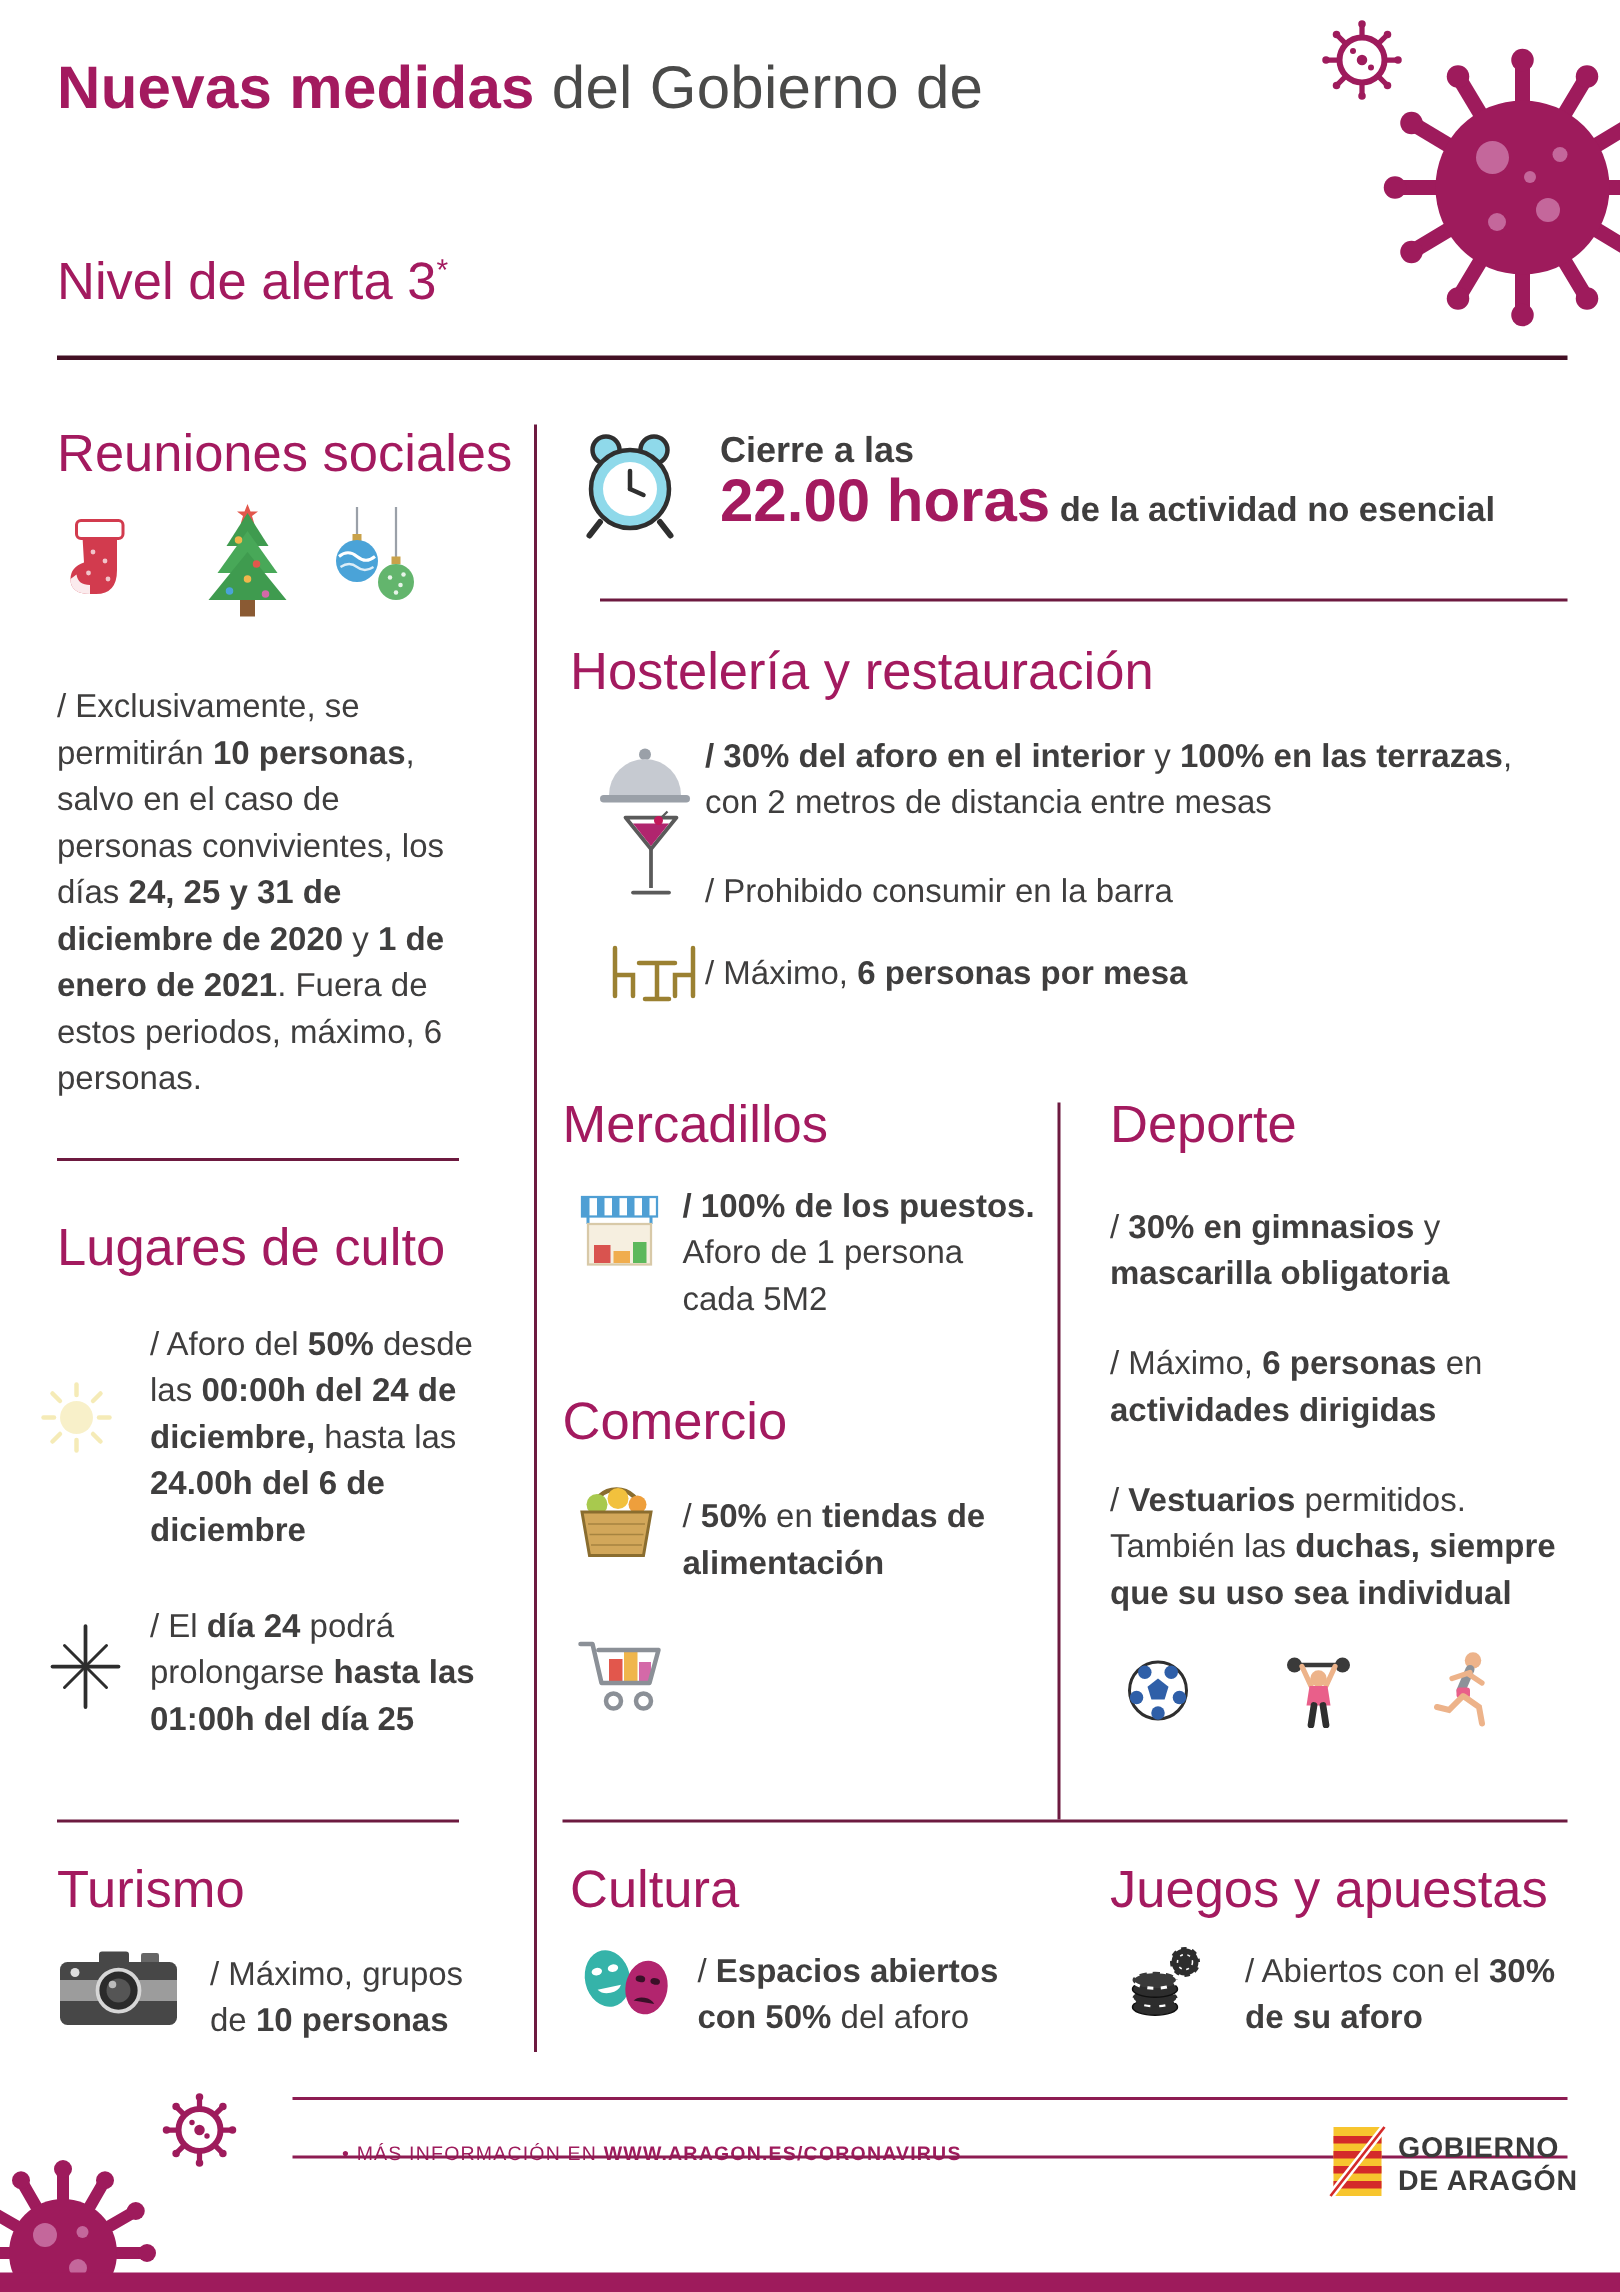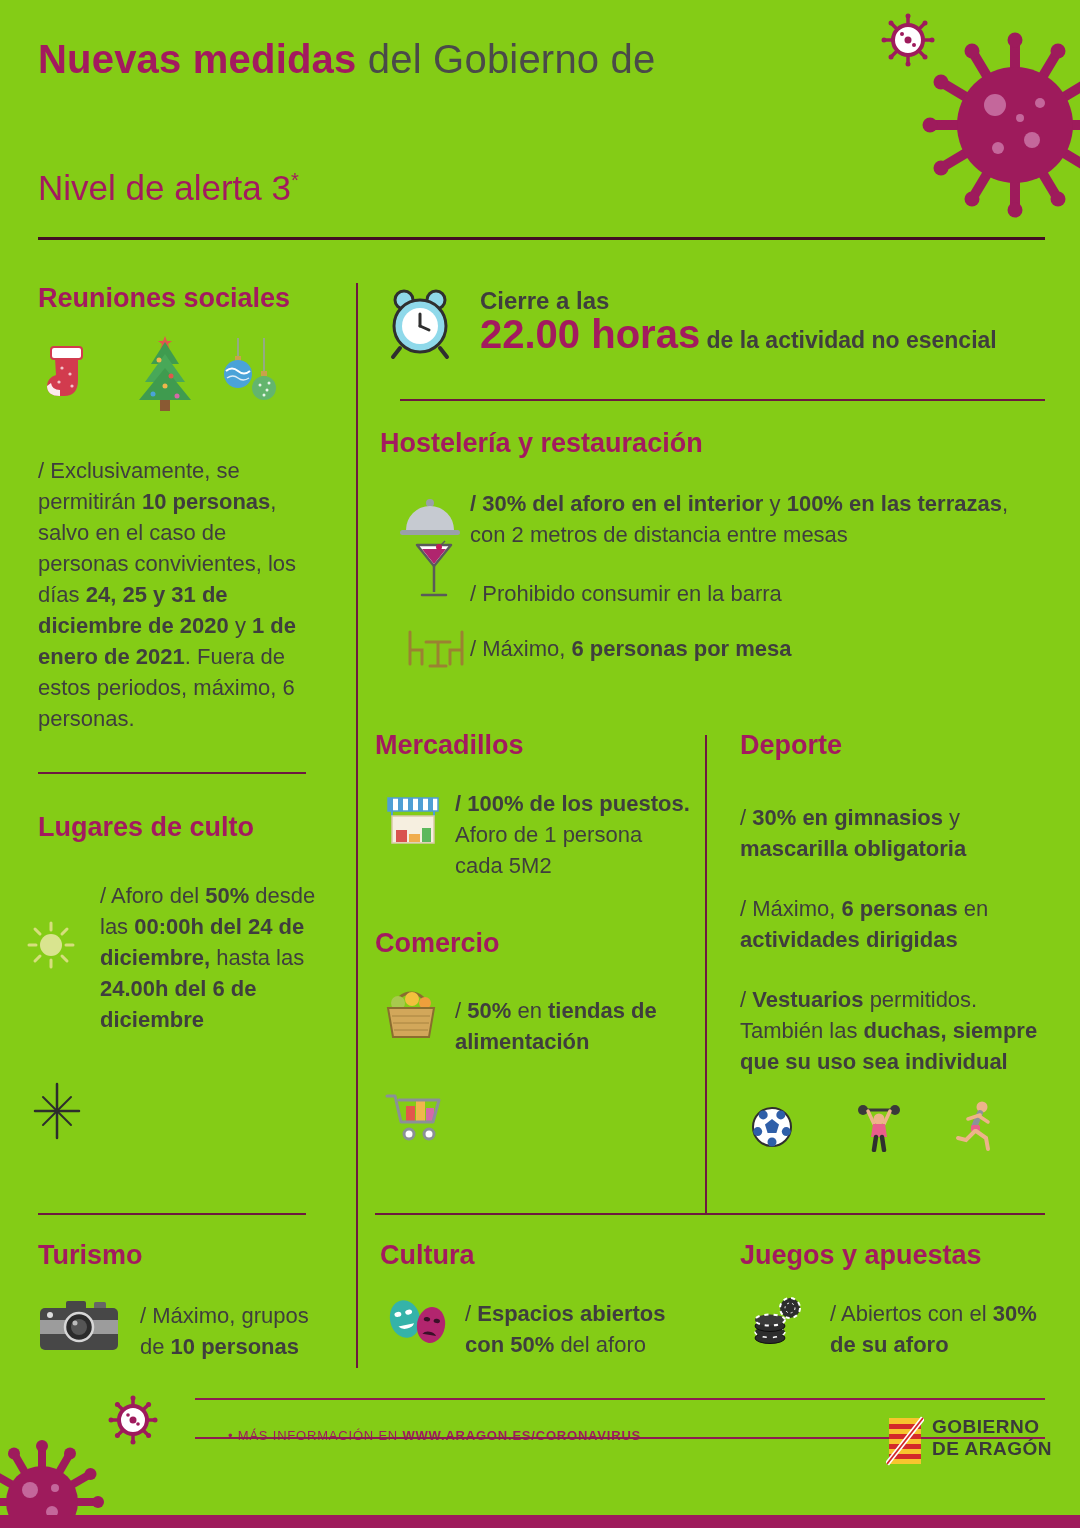--- a/index.html
+++ b/index.html
@@ -1,31 +1,31 @@
 <!DOCTYPE html>
 <html><head>
 <meta charset="utf-8">
 <style>
   html,body{margin:0;padding:0;background:#e9e9e9;}
-  .page{position:relative;width:1080px;height:1528px;margin:0 auto;background:#84cc16;overflow:hidden;
+  .page{position:relative;width:1080px;height:1528px;margin:0 auto;background:#ffffff;overflow:hidden;
         font-family:"Liberation Sans", sans-serif;color:#3f3e3e;}
   .abs{position:absolute;}
   .acc{color:#a31a5f;}
   .b{font-weight:bold;}
   b{font-weight:bold;}
   .title{font-size:40px;line-height:50px;letter-spacing:.2px;}
   .title .gray{color:#4a4a49;}
   .alert-row{display:flex;align-items:baseline;flex-direction:column;}
   .alert-label{font-size:35px;color:#a31a5f;}
   .alert-label sup{font-size:20px;}
   .order{font-size:18px;font-style:italic;font-weight:bold;color:#3f3e3e;margin-left:30px;}
   .rule{background:#431024;height:3px;}
   .divider{background:#6d1a40;height:2px;}
   .vdivider{background:#6d1a40;width:2px;}
-  .h{font-size:27px;font-weight:bold;color:#a31a5f;}
+  .h{font-size:35px;font-weight:normal;color:#a31a5f;}
   .body{font-size:22px;line-height:31px;color:#3f3e3e;}
   .cierre-lead{font-size:24px;font-weight:bold;color:#3f3e3e;}
   .cierre-time{font-size:40px;font-weight:bold;color:#a31a5f;}
   .cierre-tail{font-size:23px;font-weight:bold;color:#3f3e3e;}
   .footer-line{background:#8d1c52;height:2px;}
   .footer-info{font-size:13px;letter-spacing:.8px;color:#9e1b5c;}
   .footer-info b{font-weight:bold;}
   .logo-text{font-size:19px;line-height:22px;font-weight:bold;color:#3a3a3a;letter-spacing:.5px;}
   .bottombar{position:absolute;left:0;bottom:0;width:1080px;height:13px;background:#9e1b5c;}
 </style>
@@ -175,20 +175,21 @@
   <div class="abs body" style="left:100px;top:880px;width:238px"><span>/ Aforo del </span><b>50%</b><span>  desde las </span><b>00:00h del 24 de diciembre,</b><span> hasta las </span><b>24.00h del 6 de diciembre</b></div>
 
   <svg class="abs" style="left:28px;top:1082px" width="58" height="58" viewBox="0 0 58 58">
     <g stroke="#2d2d2d" stroke-linecap="round">
       <line x1="29" y1="2" x2="29" y2="56" stroke-width="2.5"></line>
       <line x1="7" y1="29" x2="51" y2="29" stroke-width="2.5"></line>
       <line x1="15" y1="15" x2="43" y2="43" stroke-width="2"></line>
       <line x1="15" y1="43" x2="43" y2="15" stroke-width="2"></line>
     </g>
   </svg>
+  <div class="abs body" style="left:100px;top:1068px;width:235px"><span>/ El </span><b>día 24</b><span> podrá prolongarse </span><b>hasta las 01:00h del día 25</b></div>
 
   <div class="abs divider" style="left:38px;top:1213px;width:268px"></div>
 
   <div class="abs h" style="left:38px;top:1240px">Turismo</div>
 
   <svg class="abs" style="left:38px;top:1296px" width="82" height="56" viewBox="0 0 82 56">
     <rect x="28" y="5" width="20" height="9" rx="2" fill="#474747"></rect>
     <rect x="56" y="6" width="12" height="7" rx="1.5" fill="#666666"></rect>
     <rect x="2" y="12" width="78" height="42" rx="5" fill="#474747"></rect>
     <rect x="2" y="24" width="78" height="14" fill="#9c9c9c"></rect>
@@ -355,21 +356,21 @@
     <ellipse cx="22" cy="38" rx="15" ry="5.5" fill="#2d2d2d" stroke="#ffffff" stroke-width="1.5" stroke-dasharray="4 6"></ellipse>
     <ellipse cx="22" cy="32" rx="15" ry="5.5" fill="#2d2d2d" stroke="#0f0f0f" stroke-width="1"></ellipse>
     <ellipse cx="22" cy="26" rx="15" ry="5.5" fill="#3a3a3a" stroke="#ffffff" stroke-width="2" stroke-dasharray="4 5"></ellipse>
   </svg>
   <div class="abs body" style="left:830px;top:1298px;width:215px"><span>/ Abiertos con el </span><b>30% de su aforo</b></div>
 
   <div class="abs footer-line" style="left:195px;top:1398px;width:850px"></div>
   <div class="abs footer-info" style="left:228px;top:1428px;width:700px"><span>•   MÁS INFORMACIÓN EN </span><b>WWW.ARAGON.ES/CORONAVIRUS</b></div>
   <div class="abs footer-line" style="left:195px;top:1437px;width:850px"></div>
 
-  <div class="abs" style="left:886px;top:1416px;display:flex;align-items:flex-start">
+  <div class="abs" style="left:886px;top:1416px;display:flex;align-items:flex-end">
     <svg width="38" height="50" viewBox="0 0 38 50">
       <rect x="3" y="2" width="32" height="46" fill="#f7c52e"></rect>
       <g fill="#d42a2a">
         <rect x="3" y="8" width="32" height="5"></rect>
           <rect x="3" y="18" width="32" height="5"></rect>
         <rect x="3" y="28" width="32" height="5"></rect>
           <rect x="3" y="38" width="32" height="5"></rect>
       </g>
       <line x1="1" y1="48" x2="37" y2="2" stroke="#ffffff" stroke-width="5"></line>
       <line x1="1" y1="48" x2="37" y2="2" stroke="#d42a2a" stroke-width="1.8"></line>

